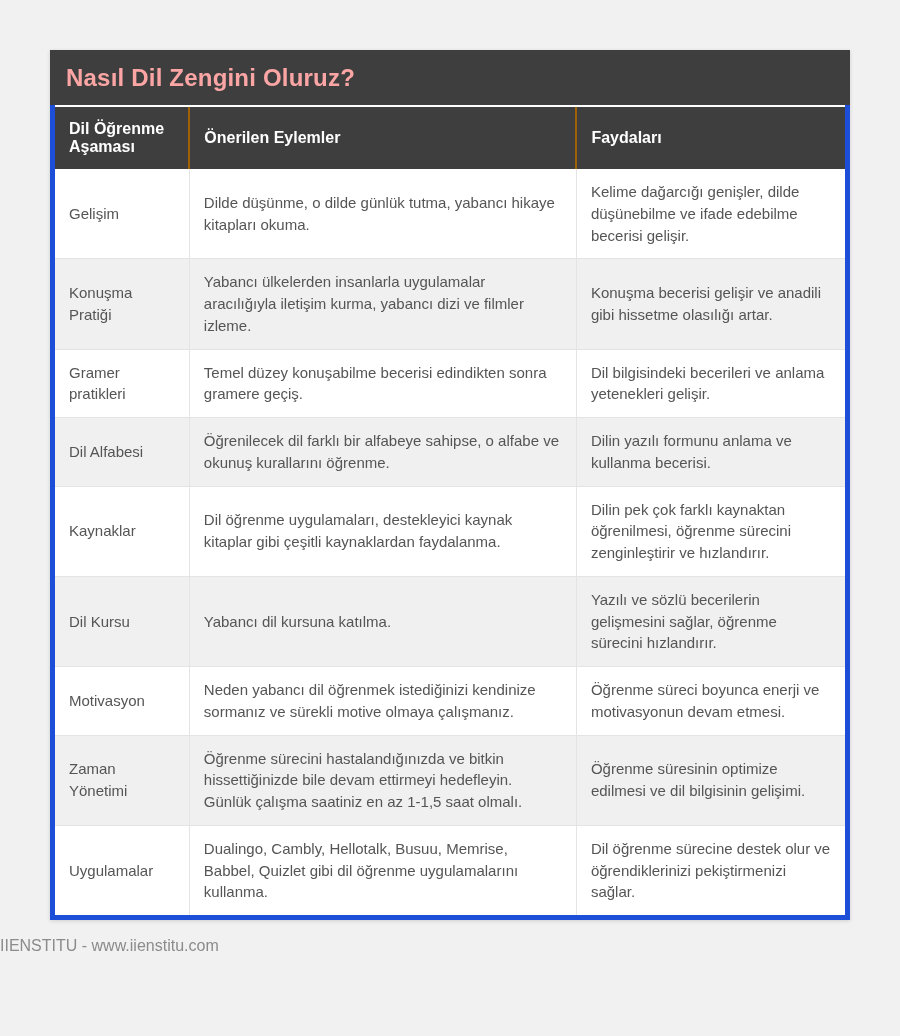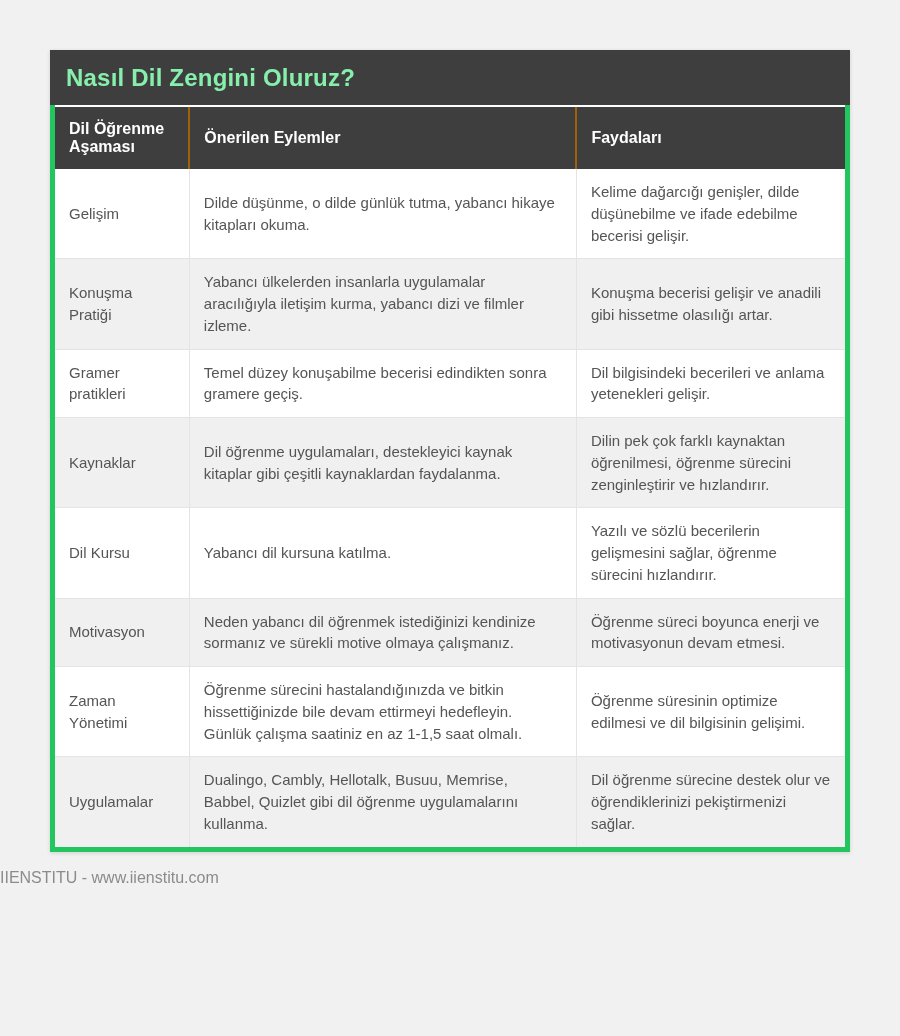--- a/index.html
+++ b/index.html
@@ -14,29 +14,29 @@
     -webkit-font-smoothing: antialiased;
   }
   .card {
     width: 800px;
     margin: 50px auto 0 auto;
     background: #ffffff;
     box-shadow: 0 1px 4px rgba(0,0,0,0.14);
   }
   .title-bar {
     background: #3e3e3e;
-    color: #86efac;
+    color: #fca5a5;
     font-size: 24px;
     font-weight: bold;
     padding: 14px 16px 13px 16px;
     letter-spacing: 0.2px;
   }
   .table-wrap {
     padding: 0 5px 5px 5px;
-    background: #22c55e;
+    background: #1d4ed8;
   }
   table {
     width: 100%;
     border-collapse: collapse;
     table-layout: fixed;
   }
   col.c1 { width: 17%; }
   col.c2 { width: 49%; }
   col.c3 { width: 34%; }
   thead th {
@@ -108,20 +108,25 @@
           <td class="stage">Konuşma Pratiği</td>
           <td>Yabancı ülkelerden insanlarla uygulamalar aracılığıyla iletişim kurma, yabancı dizi ve filmler izleme.</td>
           <td>Konuşma becerisi gelişir ve anadili gibi hissetme olasılığı artar.</td>
         </tr>
         <tr>
           <td class="stage">Gramer pratikleri</td>
           <td>Temel düzey konuşabilme becerisi edindikten sonra gramere geçiş.</td>
           <td>Dil bilgisindeki becerileri ve anlama yetenekleri gelişir.</td>
         </tr>
         <tr>
+          <td class="stage">Dil Alfabesi</td>
+          <td>Öğrenilecek dil farklı bir alfabeye sahipse, o alfabe ve okunuş kurallarını öğrenme.</td>
+          <td>Dilin yazılı formunu anlama ve kullanma becerisi.</td>
+        </tr>
+        <tr>
           <td class="stage">Kaynaklar</td>
           <td>Dil öğrenme uygulamaları, destekleyici kaynak kitaplar gibi çeşitli kaynaklardan faydalanma.</td>
           <td>Dilin pek çok farklı kaynaktan öğrenilmesi, öğrenme sürecini zenginleştirir ve hızlandırır.</td>
         </tr>
         <tr>
           <td class="stage">Dil Kursu</td>
           <td>Yabancı dil kursuna katılma.</td>
           <td>Yazılı ve sözlü becerilerin gelişmesini sağlar, öğrenme sürecini hızlandırır.</td>
         </tr>
         <tr>

